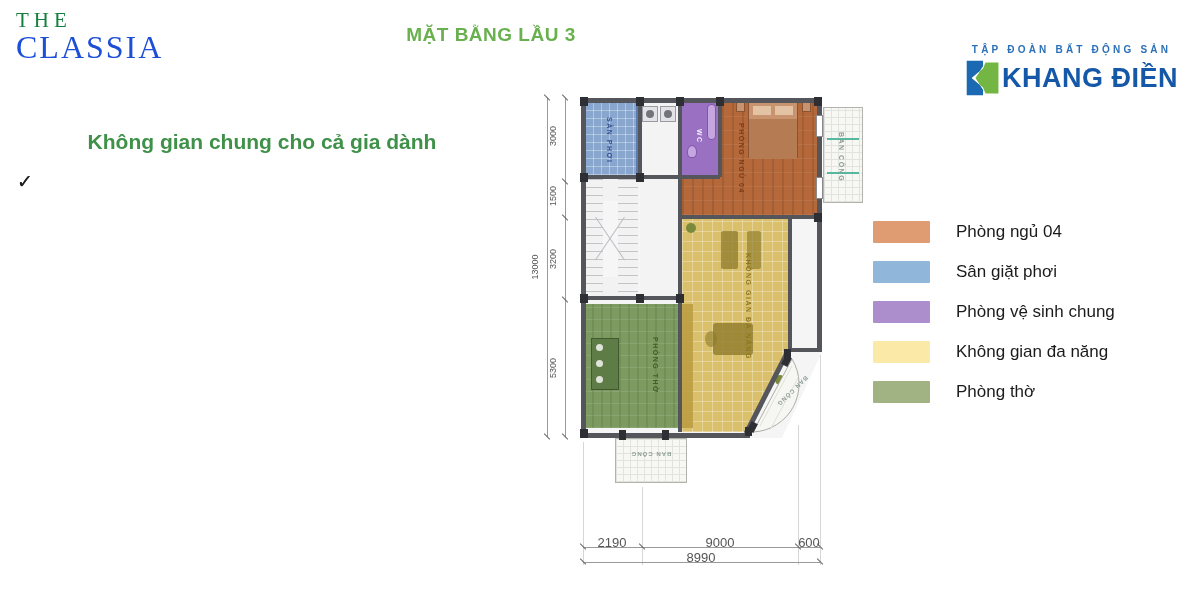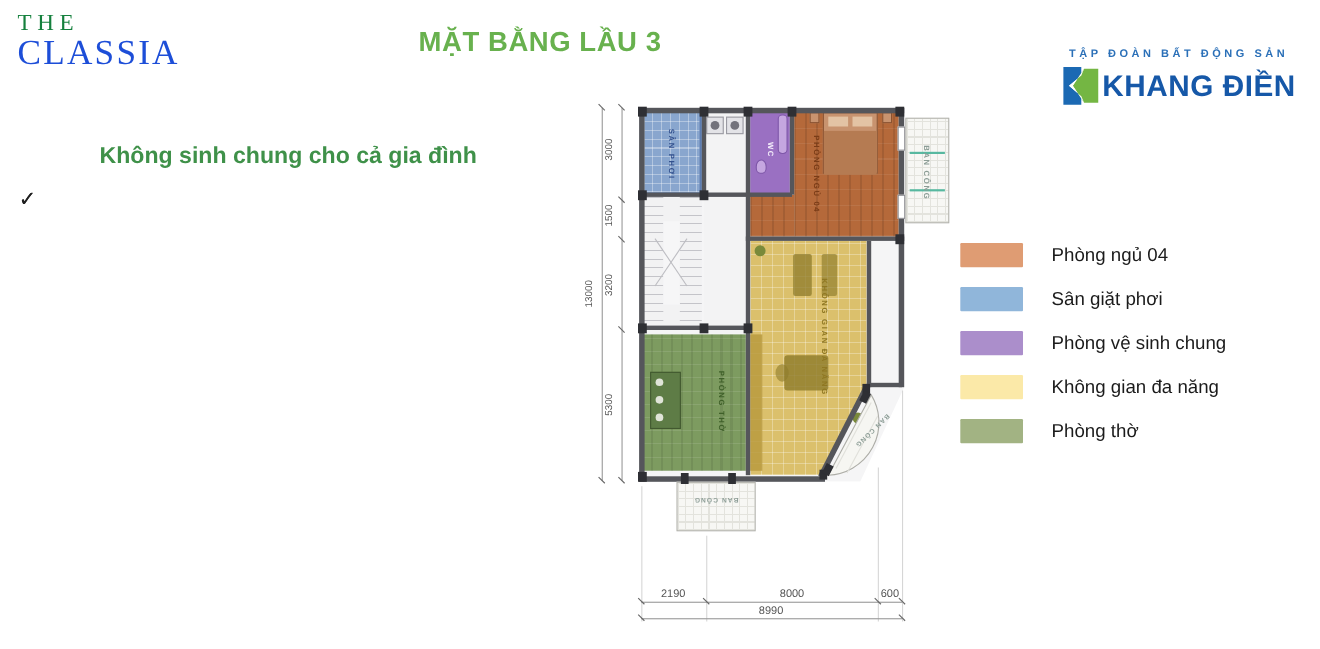--- a/index.html
+++ b/index.html
@@ -4,21 +4,21 @@
 <style>
   * { margin:0; padding:0; box-sizing:border-box; }
   html,body { width:1200px; height:590px; background:#fff; font-family:"Liberation Sans", sans-serif; }
   #page { position:relative; width:1200px; height:590px; background:#fff; overflow:hidden; }
 
   
   .logo { position:absolute; left:16px; top:8px; font-family:"Liberation Serif", serif; }
   .logo .the { font-size:21px; letter-spacing:5px; color:#15803d; }
   .logo .classia { font-size:32px; letter-spacing:2px; color:#1d4ed8; margin-top:-4px; }
   .page-title { position:absolute; left:0; right:230px; top:24px; text-align:center;
-                font-size:25px; font-weight:bold; color:#68b14e; letter-spacing:.5px;margin-left:12px; }
+                font-size:19px; font-weight:bold; color:#68b14e; letter-spacing:.5px;margin-left:12px; }
   .brand { position:absolute; right:22px; top:12px; text-align:center;margin-top:32px; }
   .brand .tagline { font-size:10px; font-weight:bold; letter-spacing:3.2px; color:#2b70b8; white-space:nowrap; }
   .brand .row { display:flex; align-items:center; justify-content:center; gap:1px; margin-top:5px; }
   .brand .name { font-size:27px; font-weight:800; color:#1658a8; letter-spacing:.5px; white-space:nowrap; }
 
   
   .textblock { position:absolute; left:15px; top:130px; width:494px; color:#1f1f1f; }
   .textblock h2 { font-size:21px; font-weight:bold; color:#3f9149; text-align:center; margin-bottom:12px; }
   .bullet { position:relative; padding-left:40px; font-size:19.5px; line-height:31.5px;
             text-align:justify; margin-bottom:12px; }
@@ -30,21 +30,21 @@
   .floorbase { left:46px; top:13px; width:241px; height:340px; background:#f5f5f6;
                clip-path:polygon(0 0,100% 0,100% 74.7%,83.4% 100%,0 100%); }
   .wall { position:absolute; background:#55565b; }
   .col  { position:absolute; background:#2e2f34; }
   .room-label { position:absolute; writing-mode:vertical-rl; font-size:7px; letter-spacing:1.5px; font-weight:bold; }
   .tile { background-image:repeating-linear-gradient(0deg, rgba(0,0,0,.06) 0 1px, transparent 1px 8px),
                             repeating-linear-gradient(90deg, rgba(0,0,0,.06) 0 1px, transparent 1px 8px); }
   .balc { background:#f7f7f4; border:1px solid #b3b3ad;
           background-image:repeating-linear-gradient(0deg,#e3e3dd 0 1px,transparent 1px 7px),
                            repeating-linear-gradient(90deg,#e3e3dd 0 1px,transparent 1px 7px); }
-  .dim  { position:absolute; font-size:10px; color:#555; }
+  .dim  { position:absolute; font-size:13px; color:#555; }
   .vdim { position:absolute; width:44px; text-align:center; transform:rotate(-90deg); font-size:9px; color:#555; }
   .dline { position:absolute; background:#9a9a9a; }
   .tick { position:absolute; width:8px; height:1px; background:#666; transform:rotate(45deg); }
   .ext { position:absolute; background:#d6d6d6; }
 
   
   .room-sanphoi { left:48px; top:15px; width:55px; height:77px; background:#89a6ce; border:2px solid #5c7cb0;
         background-image:repeating-linear-gradient(0deg,rgba(255,255,255,.35) 0 1px,transparent 1px 8px),
                          repeating-linear-gradient(90deg,rgba(255,255,255,.35) 0 1px,transparent 1px 8px); }
   .room-bath { left:105px; top:15px; width:38px; height:203px; background:#f3f3f4; }
@@ -100,21 +100,21 @@
           <polygon points="2,1 21,1 21,10 8,21 21,32 21,41 2,41" fill="#1b69b3"></polygon>
           <polygon points="24,3 39,3 39,39 24,39 12,21" fill="#74b643"></polygon>
           <polygon points="21,10 8,21 21,32 24,39 12,21 24,3" fill="#ffffff"></polygon>
         </svg>
       </span>
       <span class="name">KHANG ĐIỀN</span>
     </div>
   </div>
 
   <div class="textblock">
-    <h2>Không sinh chung cho cả gia đình</h2>
+    <h2>Không gian chung cho cả gia dành</h2>
     <div class="bullet">
       <span class="check">✓</span>
     </div>
     <div class="bullet">
       <span class="check">✓</span>
     </div>
   </div>
 
   <div class="plan">
 
@@ -242,21 +242,21 @@
     <div class="ext" style="left:285px; top:270px; width:1px; height:210px;"></div>
     <div class="dline" style="left:48px; top:462px; width:237px; height:1px;"></div>
     <div class="dline" style="left:48px; top:477px; width:237px; height:1px;"></div>
     <div class="tick" style="left:44px; top:461px;"></div>
     <div class="tick" style="left:103px; top:461px;"></div>
     <div class="tick" style="left:259px; top:461px;"></div>
     <div class="tick" style="left:281px; top:461px;"></div>
     <div class="tick" style="left:44px; top:476px;"></div>
     <div class="tick" style="left:281px; top:476px;"></div>
     <div class="dim" style="left:47px; top:450px; width:60px; text-align:center;">2190</div>
-    <div class="dim" style="left:155px; top:450px; width:60px; text-align:center;">8000</div>
+    <div class="dim" style="left:155px; top:450px; width:60px; text-align:center;">9000</div>
     <div class="dim" style="left:244px; top:450px; width:60px; text-align:center;">600</div>
     <div class="dim" style="left:136px; top:465px; width:60px; text-align:center;">8990</div>
   </div>
 
   <div class="legend">
     <div class="item">
       <div class="swatch" style="background: rgb(223, 156, 115);"></div>
       <div class="lab">Phòng ngủ 04</div>
     </div>
     <div class="item">

